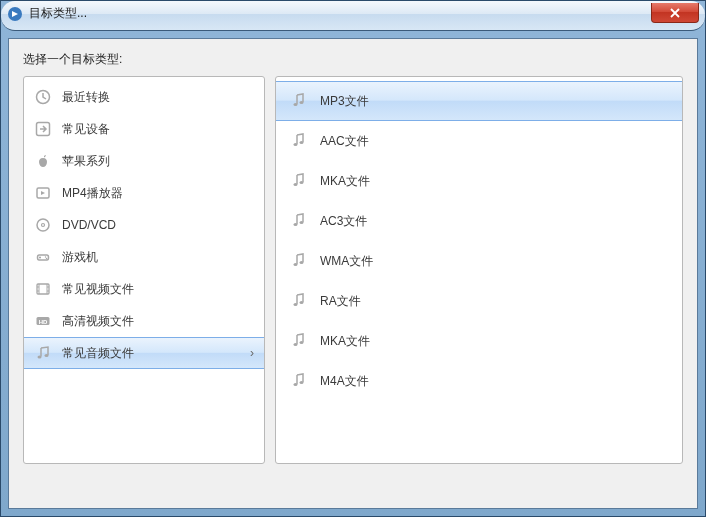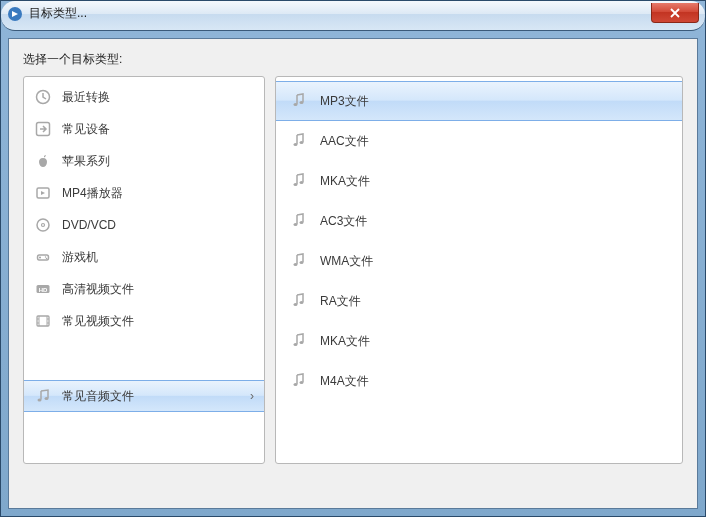--- a/index.html
+++ b/index.html
@@ -91,21 +91,21 @@
 }
 .cat-item .ico {
   width: 18px; height: 18px;
   margin-right: 10px;
   display: inline-flex; align-items: center; justify-content: center;
   color: #9a9a9a;
 }
 .cat-item.selected {
   background: linear-gradient(to bottom, #eaf3fd 0%, #d4e7fb 48%, #c1dbf8 50%, #d4e7fb 100%);
   border: 1px solid #7daee8;
-  border-left: none; border-right: none; margin-top: 43px;
+  border-left: none; border-right: none;
 }
 .cat-item .chev {
   position: absolute;
   right: 10px;
   color: #6a6a6a;
 }
 .fmt-item {
   height: 40px;
   display: flex;
   align-items: center;
@@ -225,34 +225,34 @@
                 <path d="M5 7.5 V9.5 M4 8.5 H6" stroke="#a8a8a8" stroke-width="1.2"></path>
                 <circle cx="10.5" cy="8" r="0.7" fill="#a8a8a8"></circle>
                 <circle cx="11.5" cy="9.5" r="0.7" fill="#a8a8a8"></circle>
               </svg>
             </span>
             <span>游戏机</span>
           </div>
           <div class="cat-item">
             <span class="ico">
               <svg width="16" height="16" viewBox="0 0 16 16">
+                <rect x="2" y="3" width="12" height="10" rx="1" fill="none" stroke="#a8a8a8" stroke-width="1.3"></rect>
+                <path d="M4 3 V13 M12 3 V13 M2 6 H4 M2 10 H4 M12 6 H14 M12 10 H14" stroke="#a8a8a8" stroke-width="1"></path>
+              </svg>
+            </span>
+            <span>常见视频文件</span>
+          </div>
+          <div class="cat-item">
+            <span class="ico">
+              <svg width="16" height="16" viewBox="0 0 16 16">
                 <rect x="1.5" y="4" width="13" height="8" rx="1.5" fill="#a8a8a8"></rect>
                 <text x="8" y="10.5" text-anchor="middle" font-size="6" fill="#fff" font-weight="bold">HD</text>
               </svg>
             </span>
             <span>高清视频文件</span>
-          </div>
-          <div class="cat-item">
-            <span class="ico">
-              <svg width="16" height="16" viewBox="0 0 16 16">
-                <rect x="2" y="3" width="12" height="10" rx="1" fill="none" stroke="#a8a8a8" stroke-width="1.3"></rect>
-                <path d="M4 3 V13 M12 3 V13 M2 6 H4 M2 10 H4 M12 6 H14 M12 10 H14" stroke="#a8a8a8" stroke-width="1"></path>
-              </svg>
-            </span>
-            <span>常见视频文件</span>
           </div>
           <div class="cat-item selected">
             <span class="ico">
               <svg width="16" height="16" viewBox="0 0 16 16">
                 <path d="M6 3 L13 2 V10" stroke="#a8a8a8" stroke-width="1.5" fill="none"></path>
                 <ellipse cx="4.5" cy="12" rx="2" ry="1.5" fill="#a8a8a8"></ellipse>
                 <ellipse cx="11.5" cy="10.5" rx="2" ry="1.5" fill="#a8a8a8"></ellipse>
                 <path d="M6 3 V11.5" stroke="#a8a8a8" stroke-width="1.5"></path>
               </svg>
             </span>

